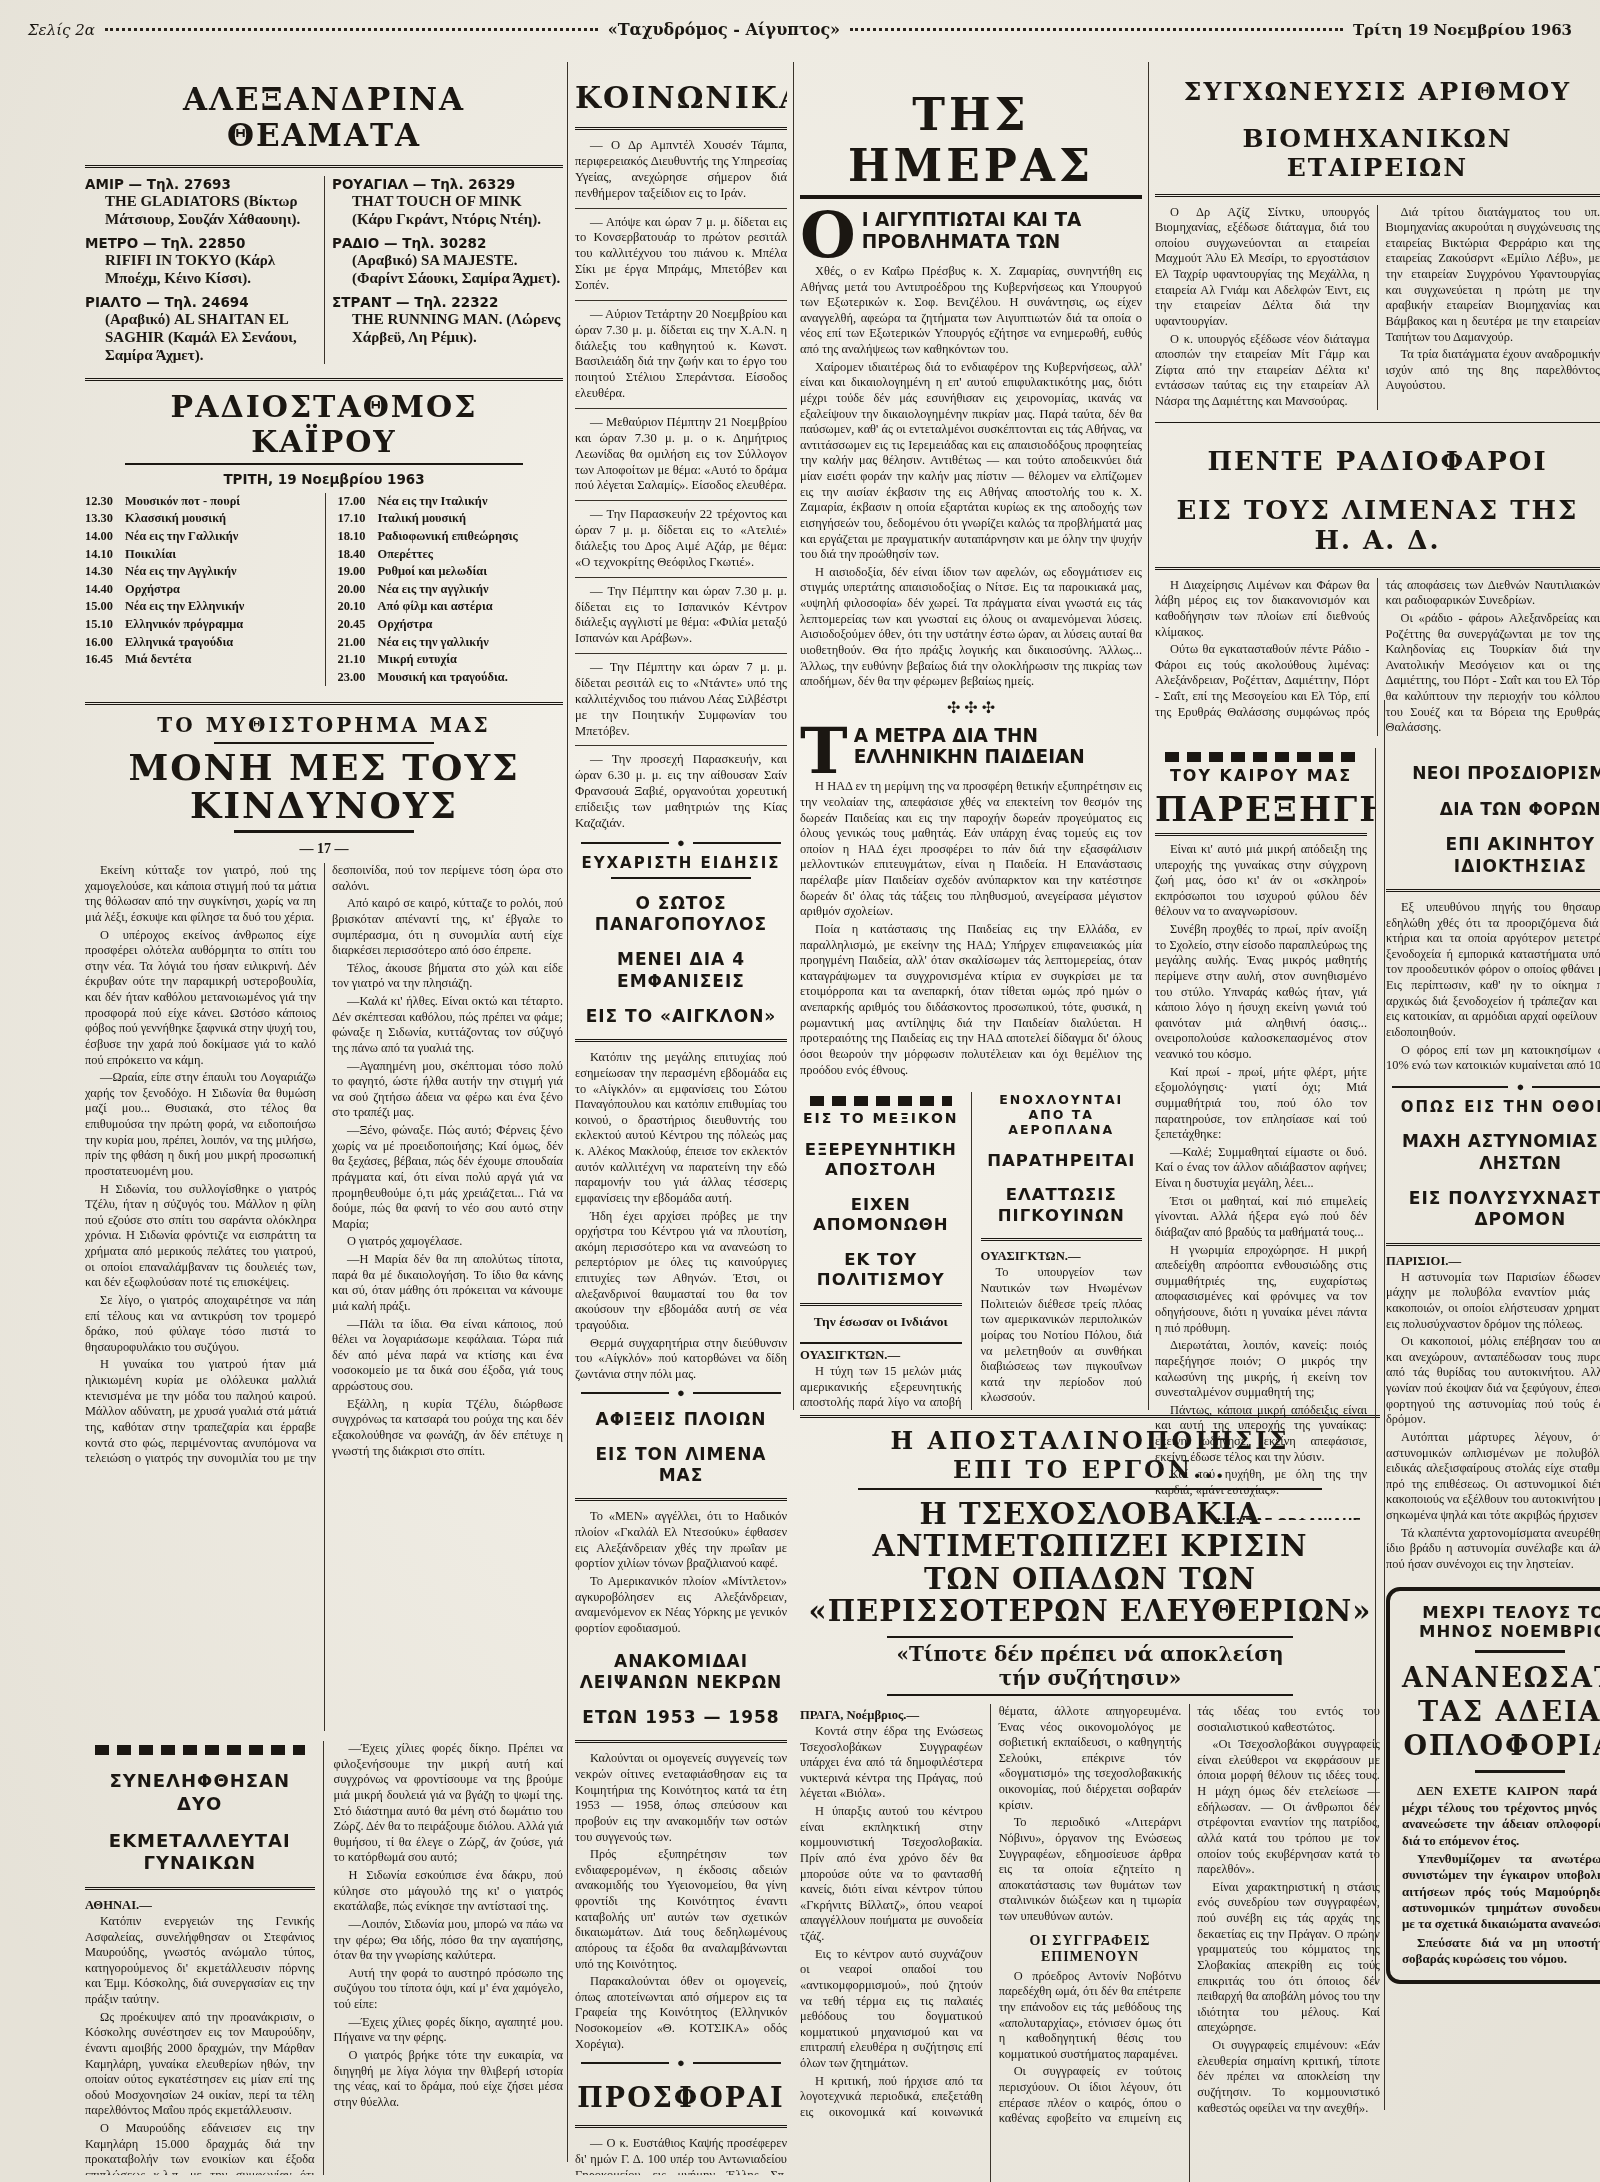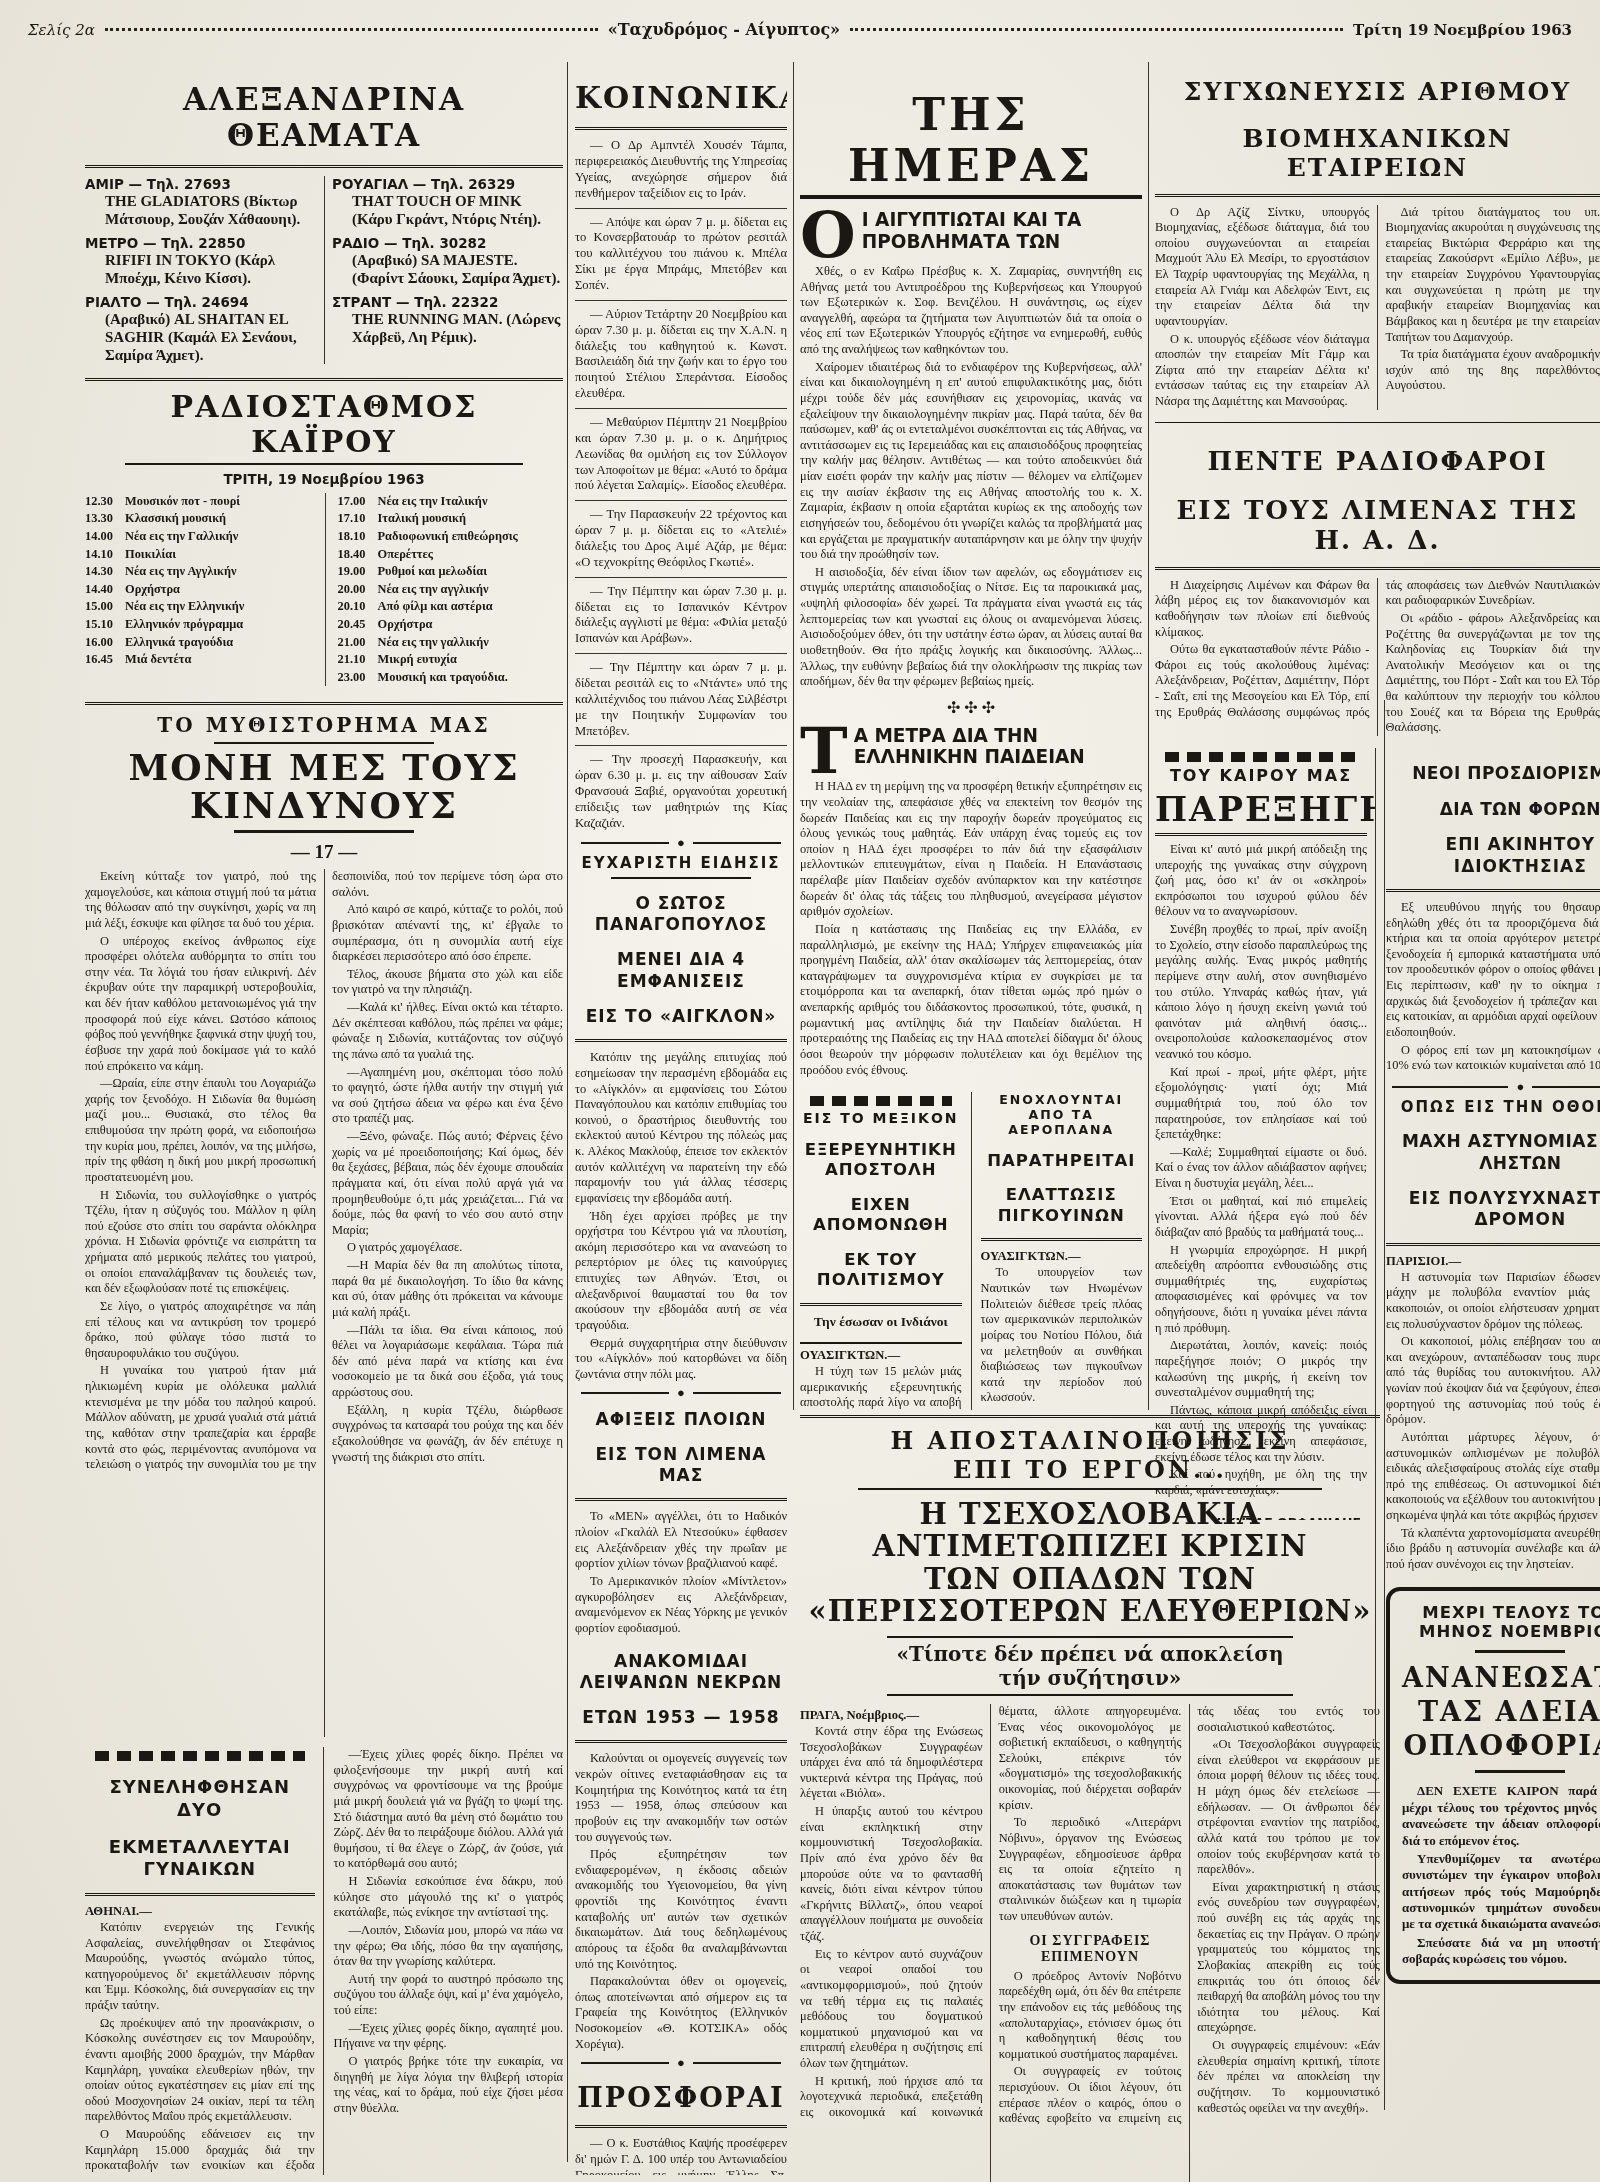--- a/index.html
+++ b/index.html
@@ -55,21 +55,21 @@
   #radio-day{text-align:center;font-weight:bold;font-size:13.5px;
              font-family:"DejaVu Sans",sans-serif;margin:4px 0 6px 0;}
   #radio-cols{display:flex;gap:14px;}
   #radio-cols > div{flex:1;}
   #radio-cols .rcol2{border-left:1px solid #3a332a;padding-left:12px;}
   #novel-block{margin-top:16px;border-top:3px double #1b1712;padding-top:8px;}
   #novel-kicker{font-family:"DejaVu Serif",serif;font-weight:bold;font-size:20px;
                 text-align:center;letter-spacing:3px;}
   #novel-title{font-family:"DejaVu Serif",serif;font-weight:bold;font-size:36px;
                text-align:center;letter-spacing:2px;line-height:1.05;margin-top:2px;}
-  #novel-chapter{text-align:center;font-weight:bold;font-size:19px;margin:8px 0 6px 0;}
+  #novel-chapter{text-align:center;font-weight:bold;font-size:14px;margin:8px 0 6px 0;}
   #novel-cols{column-count:2;column-gap:16px;column-rule:1px solid #3a332a;
               height:868px;overflow:hidden;}
   #a-bottom{display:flex;margin-top:10px;}
   #arrest{flex:1;padding-right:8px;}
   #novel-cont{flex:1;border-left:1px solid #3a332a;padding-left:10px;height:620px;overflow:hidden;}
   #arrest .mid-title{font-size:18px;}
   
   #colB{position:absolute;left:575px;top:60px;width:212px;height:2115px;overflow:hidden;}
   #koinonika-title{font-size:30px;}
   #koinonika-list p.para + p.para{border-top:1px solid #3a332a;margin-top:6px;padding-top:6px;}
@@ -309,21 +309,21 @@
             <div class="dateline">ΑΘΗΝΑΙ.—</div>
             <p class="para">Κατόπιν ενεργειών της Γενικής Ασφαλείας, συνελήφθησαν οι Στεφάνιος Μαυρούδης, γνωστός ανώμαλο τύπος, κατηγορούμενος δι' εκμετάλλευσιν πόρνης και Έμμ. Κόσκολης, διά συνεργασίαν εις την πράξιν ταύτην.</p>
             <p class="para">Ως προέκυψεν από την προανάκρισιν, ο Κόσκολης συνέστησεν εις τον Μαυρούδην, έναντι αμοιβής 2000 δραχμών, την Μάρθαν Καμηλάρη, γυναίκα ελευθερίων ηθών, την οποίαν ούτος εγκατέστησεν εις μίαν επί της οδού Μοσχονησίων 24 οικίαν, περί τα τέλη παρελθόντος Μαΐου πρός εκμετάλλευσιν.</p>
             <p class="para">Ο Μαυρούδης εδάνεισεν εις την Καμηλάρη 15.000 δραχμάς διά την προκαταβολήν των ενοικίων και έξοδα επιπλώσεως κ.λ.π. με την συμφωνίαν ότι αύτη θα κατεβάλη καθημερινώς τα 40ο)ο των ημερησίων εισπράξεών της.</p>
           </div>
       </section>
       <div id="novel-cont">
           <p class="para">—Έχεις χίλιες φορές δίκηο. Πρέπει να φιλοξενήσουμε την μικρή αυτή καί συγχρόνως να φροντίσουμε να της βρούμε μιά μικρή δουλειά γιά να βγάζη το ψωμί της. Στό διάστημα αυτό θα μένη στό δωμάτιο του Ζώρζ. Δέν θα το πειράξουμε διόλου. Αλλά γιά θυμήσου, τί θα έλεγε ο Ζώρζ, άν ζούσε, γιά το κατόρθωμά σου αυτό;</p>
           <p class="para">Η Σιδωνία εσκούπισε ένα δάκρυ, πού κύλησε στο μάγουλό της κι' ο γιατρός εκατάλαβε, πώς ενίκησε την αντίστασί της.</p>
           <p class="para">—Λοιπόν, Σιδωνία μου, μπορώ να πάω να την φέρω; Θα ιδής, πόσο θα την αγαπήσης, όταν θα την γνωρίσης καλύτερα.</p>
-          <p class="para">Αυτή την φορά το αυστηρό πρόσωπο της συζύγου του άλλαξε όψι, καί μ' ένα χαμόγελο, τού είπε:</p>
+          <p class="para">Αυτή την φορά το αυστηρό πρόσωπο της συζύγου του τίποτα όψι, καί μ' ένα χαμόγελο, τού είπε:</p>
           <p class="para">—Έχεις χίλιες φορές δίκηο, αγαπητέ μου. Πήγαινε να την φέρης.</p>
           <p class="para">Ο γιατρός βρήκε τότε την ευκαιρία, να διηγηθή με λίγα λόγια την θλιβερή ιστορία της νέας, καί το δράμα, πού είχε ζήσει μέσα στην θύελλα.</p>
         </div>
     </div>
   </div>
 
   <div id="colB">
     <section>
       <h1 id="koinonika-title" class="big-title rule-under">ΚΟΙΝΩΝΙΚΑ</h1>
       <div id="koinonika-list">

